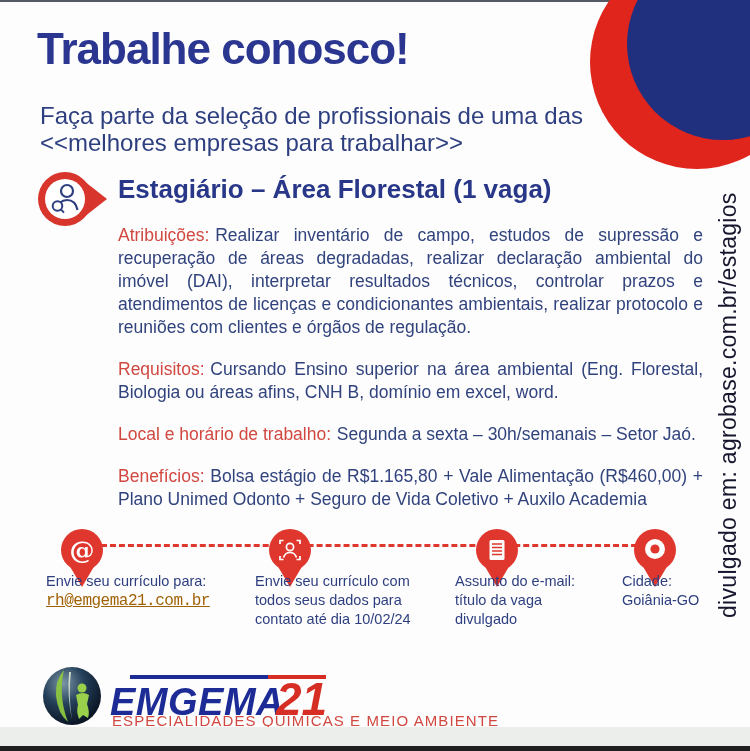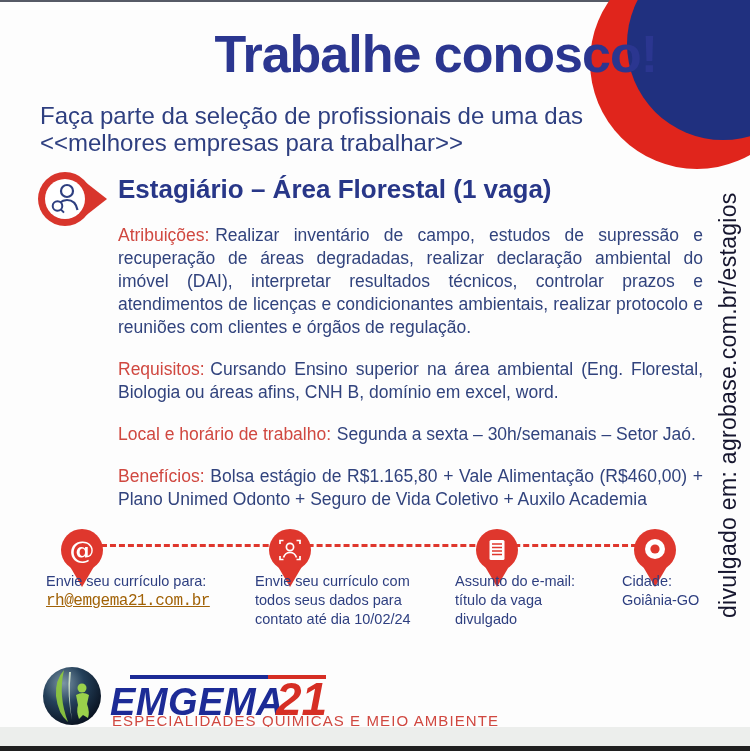--- a/index.html
+++ b/index.html
@@ -12,21 +12,21 @@
   .top-hairline{ position:absolute; left:0; top:0; width:750px; height:2px; background:#565a66; }
 
   
   .corner-red{ position:absolute; left:590px; top:-45px; width:214px; height:214px;
     border-radius:50%; background:#e0251c; }
   .corner-blue{ position:absolute; left:627px; top:-52px; width:192px; height:192px;
     border-radius:50%; background:#20307f; }
 
   .page-title{
     position:absolute; left:37px; top:24px; width:620px;
-    font-size:52px; font-weight:bold; letter-spacing:-1px; color:#2b3690;text-align:right;
+    font-size:44px; font-weight:bold; letter-spacing:-1px; color:#2b3690;
   }
   .subtitle{ position:absolute; left:40px; top:102px; width:560px;
     font-size:24px; line-height:27px; color:#2e3f80; }
 
   .job-icon{ position:absolute; left:36px; top:168px; }
   .job-heading{
     position:absolute; left:118px; top:174px; width:560px;
     font-size:26px; font-weight:bold; color:#283788;
   }
 

